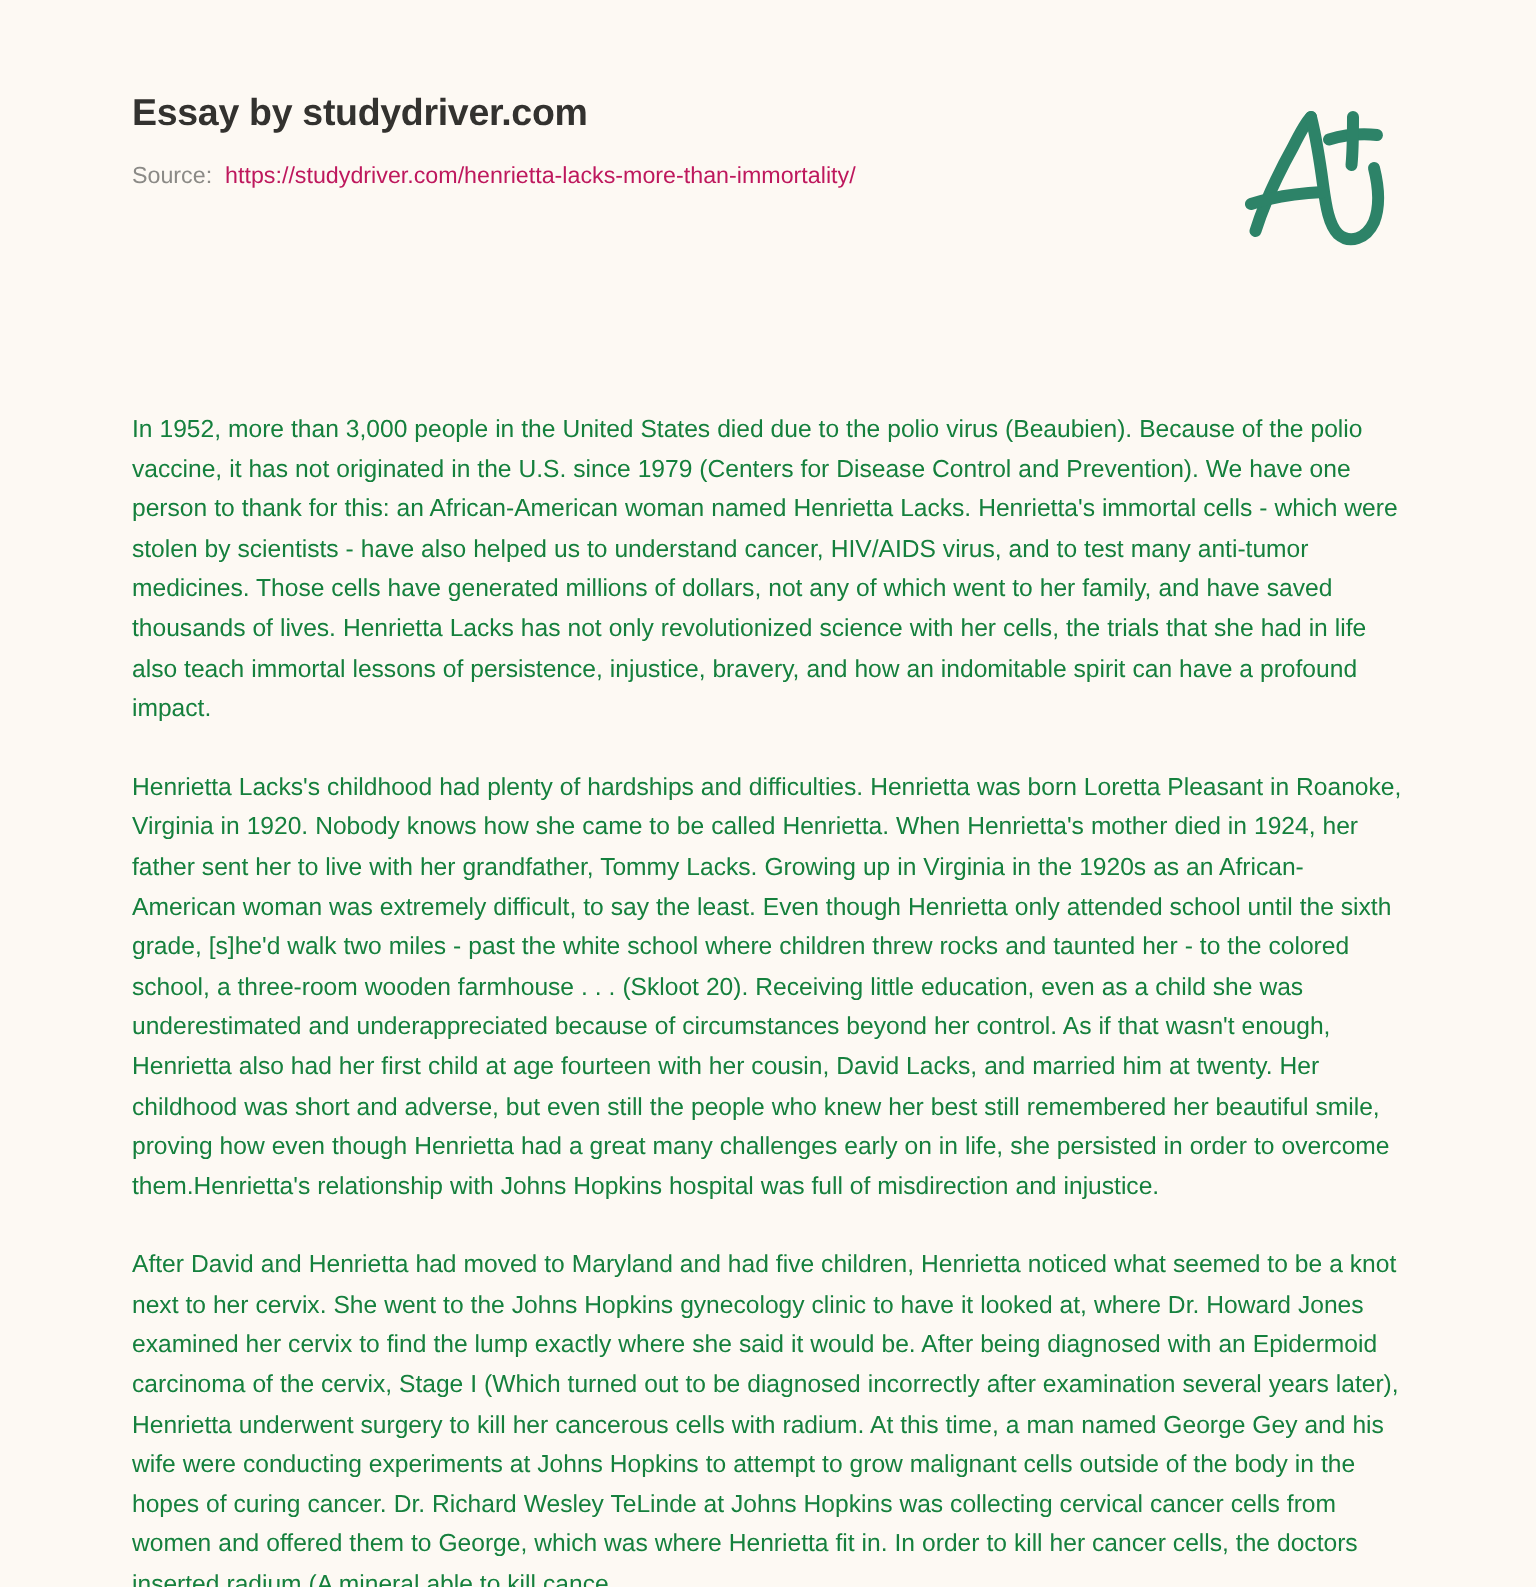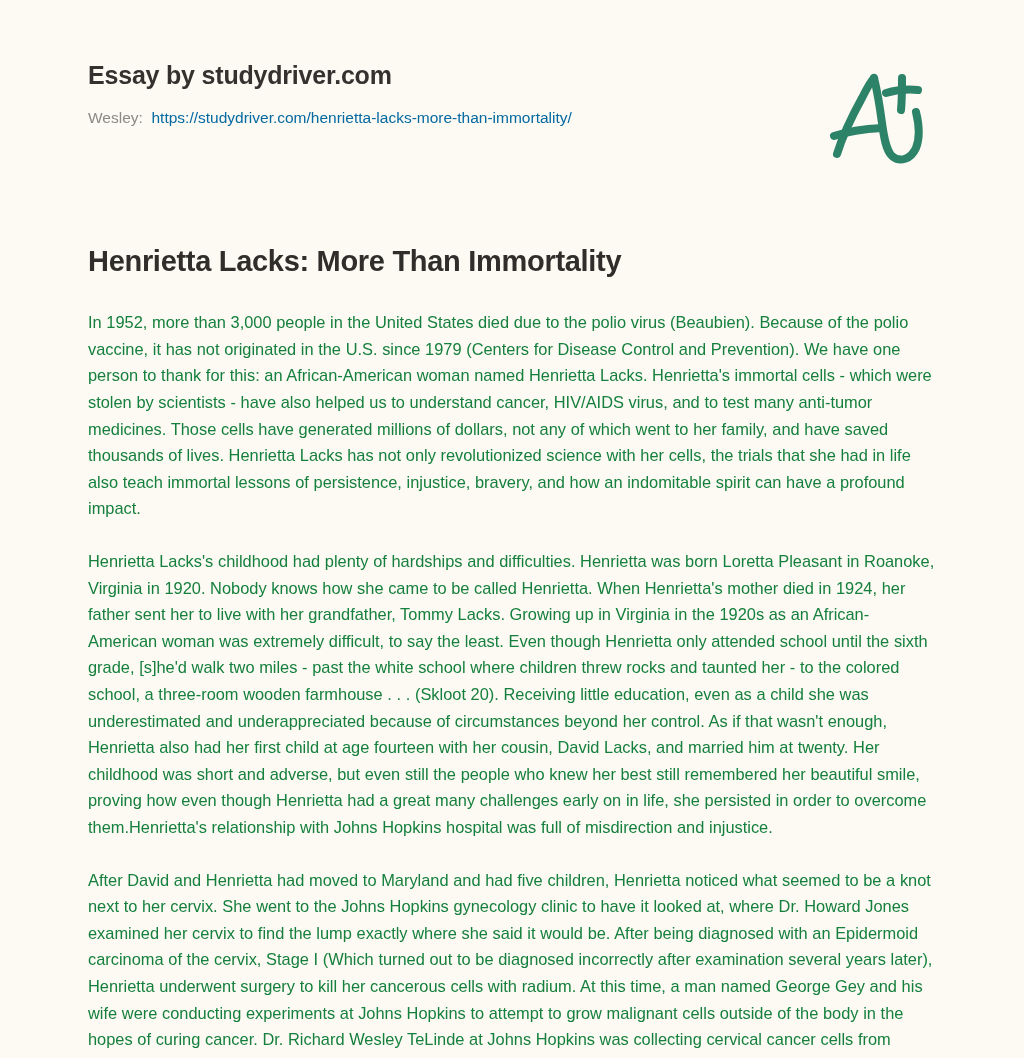--- a/index.html
+++ b/index.html
@@ -56,21 +56,21 @@
     line-height: 1.3;
     color: #8b8a86;
     white-space: nowrap;
   }
 
   .source-label {
     color: #8b8a86;
   }
 
   .source-url {
-    color: #0369a1;
+    color: #be185d;
     text-decoration: none;
   }
 
   
   .logo {
     position: absolute;
     left: 812px;
     top: 58px;
     width: 128px;
     height: 112px;
@@ -118,21 +118,21 @@
 <body>
 
 <div class="page">
 
   <div class="header">
 
     <div class="header-text">
       <div class="essay-by">Essay by studydriver.com</div>
 
       <div class="source-line">
-        <span class="source-label">Wesley:</span>
+        <span class="source-label">Source:</span>
         <span>&nbsp;</span><a class="source-url" href="#">https://studydriver.com/henrietta-lacks-more-than-immortality/</a>
       </div>
     </div>
 
     <div class="logo">
       <svg viewBox="0 0 128 112" xmlns="http://www.w3.org/2000/svg">
         <g fill="none" stroke="#2d8368" stroke-linecap="round" stroke-linejoin="round">
 
           <path d="M25 96 C30 80, 40 58, 50 40 C54 32, 58 24, 62 20" stroke-width="8"></path>
 
@@ -145,21 +145,20 @@
 
           <path d="M90 20 C90 30, 90 42, 89 52" stroke-width="8"></path>
         </g>
       </svg>
     </div>
 
   </div>
 
   <div class="article">
 
-    <h1 class="article-title">Henrietta Lacks: More Than Immortality</h1>
 
     <div class="article-body">
       <p class="para">In 1952, more than 3,000 people in the United States died due to the polio virus (Beaubien). Because of the polio vaccine, it has not originated in the U.S. since 1979 (Centers for Disease Control and Prevention). We have one person to thank for this: an African-American woman named Henrietta Lacks. Henrietta's immortal cells - which were stolen by scientists - have also helped us to understand cancer, HIV/AIDS virus, and to test many anti-tumor medicines. Those cells have generated millions of dollars, not any of which went to her family, and have saved thousands of lives. Henrietta Lacks has not only revolutionized science with her cells, the trials that she had in life also teach immortal lessons of persistence, injustice, bravery, and how an indomitable spirit can have a profound impact.</p>
       <p class="para">Henrietta Lacks's childhood had plenty of hardships and difficulties. Henrietta was born Loretta Pleasant in Roanoke, Virginia in 1920. Nobody knows how she came to be called Henrietta. When Henrietta's mother died in 1924, her father sent her to live with her grandfather, Tommy Lacks. Growing up in Virginia in the 1920s as an African-American woman was extremely difficult, to say the least. Even though Henrietta only attended school until the sixth grade, [s]he'd walk two miles - past the white school where children threw rocks and taunted her - to the colored school, a three-room wooden farmhouse . . . (Skloot 20). Receiving little education, even as a child she was underestimated and underappreciated because of circumstances beyond her control. As if that wasn't enough, Henrietta also had her first child at age fourteen with her cousin, David Lacks, and married him at twenty. Her childhood was short and adverse, but even still the people who knew her best still remembered her beautiful smile, proving how even though Henrietta had a great many challenges early on in life, she persisted in order to overcome them.Henrietta's relationship with Johns Hopkins hospital was full of misdirection and injustice.</p>
       <p class="para">After David and Henrietta had moved to Maryland and had five children, Henrietta noticed what seemed to be a knot next to her cervix. She went to the Johns Hopkins gynecology clinic to have it looked at, where Dr. Howard Jones examined her cervix to find the lump exactly where she said it would be. After being diagnosed with an Epidermoid carcinoma of the cervix, Stage I (Which turned out to be diagnosed incorrectly after examination several years later), Henrietta underwent surgery to kill her cancerous cells with radium. At this time, a man named George Gey and his wife were conducting experiments at Johns Hopkins to attempt to grow malignant cells outside of the body in the hopes of curing cancer. Dr. Richard Wesley TeLinde at Johns Hopkins was collecting cervical cancer cells from women and offered them to George, which was where Henrietta fit in. In order to kill her cancer cells, the doctors inserted radium (A mineral able to kill cance</p>
     </div>
 
   </div>
 
 </div>

